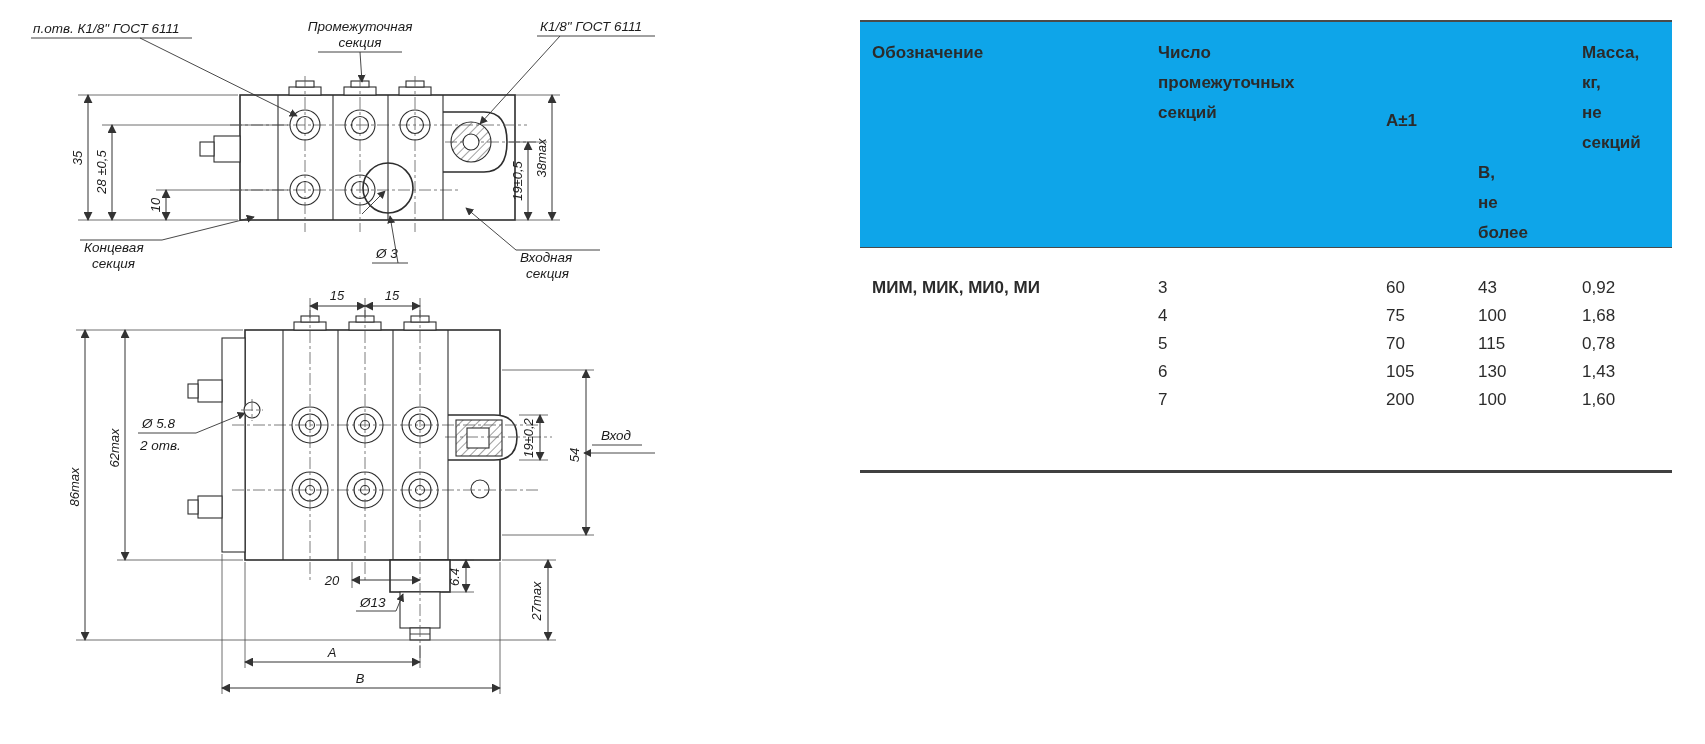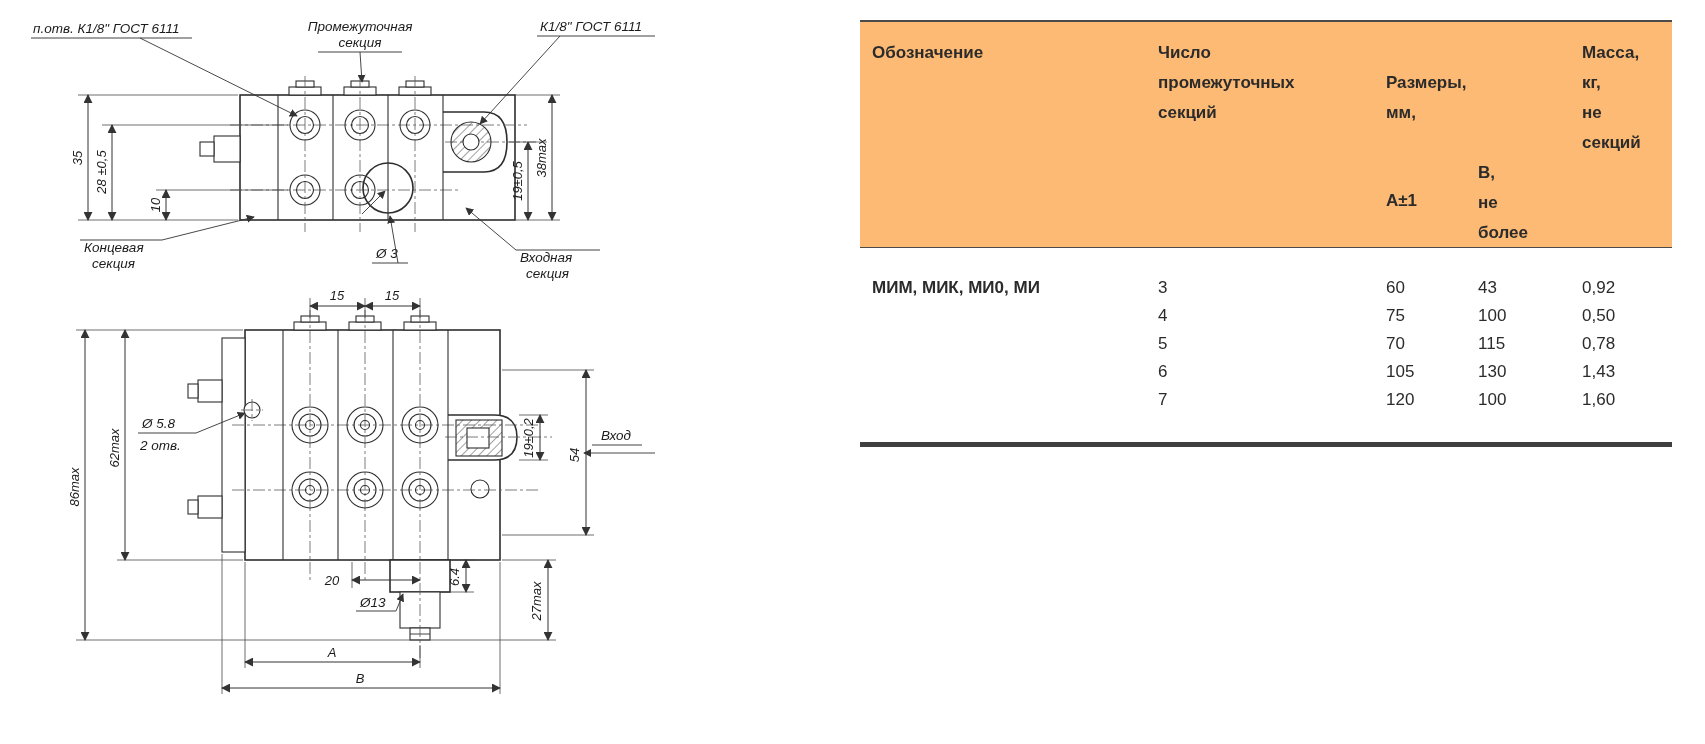--- a/index.html
+++ b/index.html
@@ -16,26 +16,26 @@
   svg .ldr{stroke:#333333;stroke-width:0.9;}
   svg .cl{stroke:#5a5a5a;stroke-width:0.8;stroke-dasharray:12 3 3 3;}
   svg text{font-family:"Liberation Sans",sans-serif;font-style:italic;fill:#1c1c1c;}
   svg .lbl{font-size:13.5px;}
   svg .dimtxt{font-size:13px;}
 
   
   .table-wrap{position:absolute;left:860px;top:20px;width:812px;}
   .thead{display:grid;grid-template-columns:286px 228px 92px 104px 1fr;
          box-sizing:border-box;height:228px;padding:16px 0 0 12px;
-         background:#fdba74;border-top:2px solid #4a4a4a;border-bottom:1px solid #4a4a4a;
+         background:#0ea5e9;border-top:2px solid #4a4a4a;border-bottom:1px solid #4a4a4a;
          font-weight:bold;font-size:17px;line-height:30px;}
   .hc{white-space:pre-line;}
-  .suba{margin-top:28px;}
+  .suba{margin-top:38px;}
   .subb{margin-top:90px;white-space:pre-line;}
-  .tbody{box-sizing:border-box;padding:26px 0 28px 12px;border-bottom:5px solid #404040;}
+  .tbody{box-sizing:border-box;padding:26px 0 56px 12px;border-bottom:3px solid #404040;}
   .trow{display:grid;grid-template-columns:286px 228px 92px 104px 1fr;
         font-size:17px;line-height:28px;}
   .trow .b{font-weight:bold;}
 </style>
 </head>
 <body>
 
 <div id="page">
 
 <svg id="drawing" width="760" height="744" viewBox="0 0 760 744">
@@ -256,22 +256,20 @@
   </g>
 </svg>
 
 <div class="table-wrap">
   <div class="thead">
     <div class="hc">Обозначение</div>
     <div class="hc">Число
 промежуточных
 секций</div>
     <div class="hc">
-      <div class="hc">Размеры,
-мм,</div>
       <div class="suba">А±1</div>
     </div>
     <div class="hc">
       <div class="subb">В,
 не
 более</div>
     </div>
     <div class="hc">Масса,
 кг,
 не
@@ -284,39 +282,39 @@
       <div>3</div>
       <div>60</div>
       <div>43</div>
       <div>0,92</div>
     </div>
     <div class="trow">
       <div></div>
       <div>4</div>
       <div>75</div>
       <div>100</div>
-      <div>0,50</div>
+      <div>1,68</div>
     </div>
     <div class="trow">
       <div></div>
       <div>5</div>
       <div>70</div>
       <div>115</div>
       <div>0,78</div>
     </div>
     <div class="trow">
       <div></div>
       <div>6</div>
       <div>105</div>
       <div>130</div>
       <div>1,43</div>
     </div>
     <div class="trow">
       <div></div>
       <div>7</div>
-      <div>120</div>
+      <div>200</div>
       <div>100</div>
       <div>1,60</div>
     </div>
   </div>
 </div>
 
 </div>
 
 </body></html>

